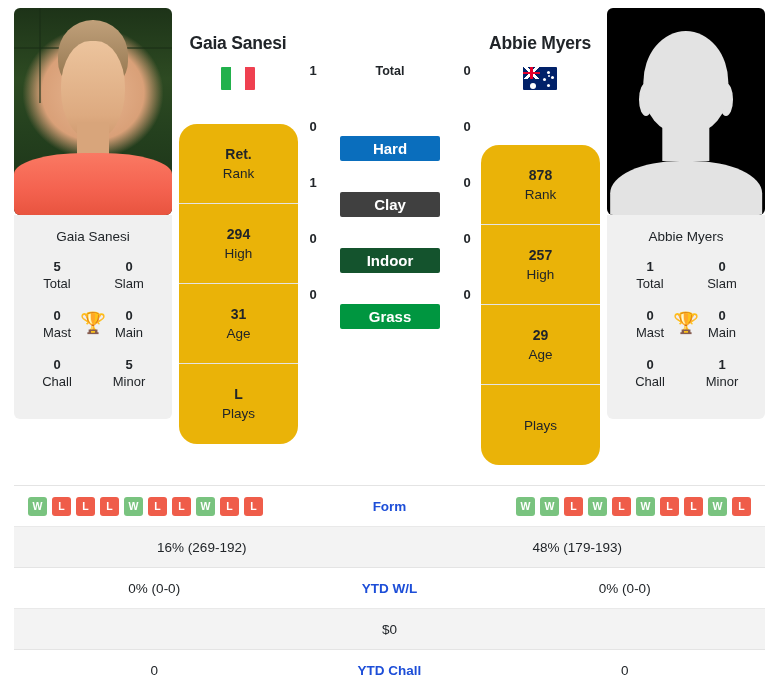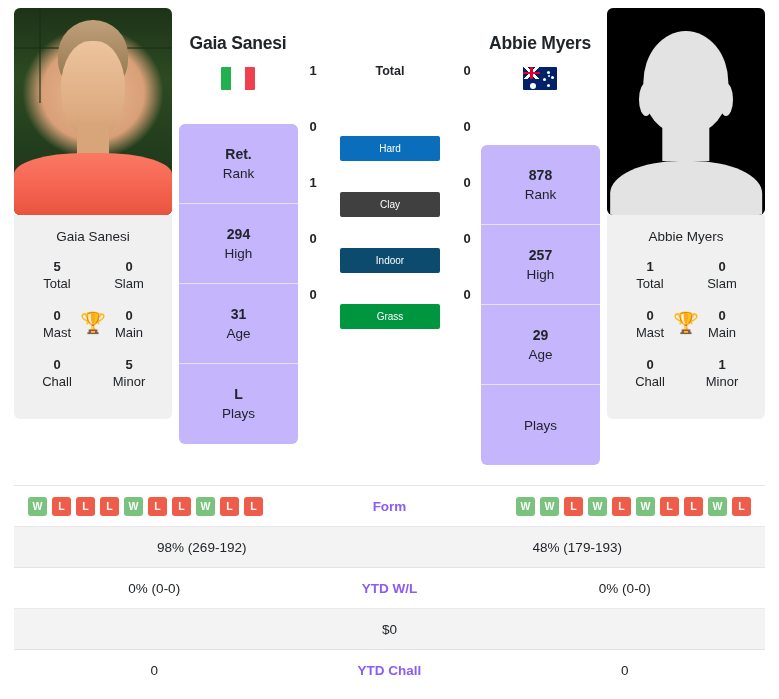--- a/index.html
+++ b/index.html
@@ -107,21 +107,21 @@
   .tg-lab { font-size: 13px; color: #212529; line-height: 18px; }
   .trophy {
     position: absolute; left: 50%; top: 54px;
     transform: translateX(-50%);
     font-size: 21px; line-height: 21px; color: #3b6fb5;
   }
 
   
   .rank-panel {
     position: absolute; width: 119px;
-    background: #c4b5fd; border-radius: 6px; overflow: hidden;
+    background: #eab308; border-radius: 18px; overflow: hidden;
   }
   .rank-panel.left  { left: 179px; top: 124px; }
   .rank-panel.right { left: 481px; top: 145px; }
   .rp-cell {
     height: 80px;
     display: flex; flex-direction: column;
     align-items: center; justify-content: center;
     border-bottom: 1px solid #e4e4e4;
   }
   .rank-panel .rp-cell:last-child { border-bottom: none; }
@@ -136,21 +136,21 @@
   }
   .h2h-row:last-child { margin-bottom: 0; }
   .h2h-num {
     width: 26px; text-align: center;
     font-size: 13px; font-weight: bold; color: #212529;
   }
   .h2h-mid { width: 100px; text-align: center; }
   .h2h-plain { font-size: 12.5px; font-weight: bold; color: #212529; }
   .h2h-badge {
     display: block; width: 100px; height: 25px; line-height: 25px;
-    color: #ffffff; font-size: 10px; font-weight: normal;
+    color: #ffffff; font-size: 15px; font-weight: bold;
     text-align: center; border-radius: 2px; margin-top: 44px;
   }
 
   
   .player-head { position: absolute; text-align: center; width: 160px; }
   .player-head.left  { left: 158px; top: 33px; }
   .player-head.right { left: 460px; top: 33px; }
   .ph-name { font-size: 17.5px; font-weight: bold; color: #212529; letter-spacing: -0.2px; }
   .flag { margin: 13px auto 0; width: 34px; height: 23px; border-radius: 1px; position: relative; overflow: hidden; display: block; }
   .flag-it {
@@ -197,21 +197,21 @@
   }
   .st-row.alt { background: #f3f3f3; border-top-color: #e9e9e9; }
   .st-side {
     flex: 1; text-align: center;
     font-size: 13.5px; color: #212529;
   }
   .st-side.form { display: flex; align-items: center; gap: 5px; padding-left: 14px; }
   .st-side.form.rightform { justify-content: flex-end; padding-right: 14px; padding-left: 0; }
   .st-mid {
     width: 190px; text-align: center;
-    font-size: 13.5px; font-weight: bold; color: #8b5cf6;
+    font-size: 13.5px; font-weight: bold; color: #1d4ed8;
   }
   .fb {
     width: 19px; height: 19px; border-radius: 3px;
     color: #ffffff; font-size: 10.5px; font-weight: bold;
     display: inline-flex; align-items: center; justify-content: center;
   }
   .fb.w { background: #79c37f; }
   .fb.l { background: #ef5d4a; }
 </style>
 </head>
@@ -385,21 +385,21 @@
         <div class="h2h-row">
           <div class="h2h-num">1</div>
           <div class="h2h-mid">
             <span class="h2h-badge" style="background: #404040;">Clay</span>
           </div>
           <div class="h2h-num">0</div>
         </div>
         <div class="h2h-row">
           <div class="h2h-num">0</div>
           <div class="h2h-mid">
-            <span class="h2h-badge" style="background: #0c4a6e;">Indoor</span>
+            <span class="h2h-badge" style="background: #14532d;">Indoor</span>
           </div>
           <div class="h2h-num">0</div>
         </div>
         <div class="h2h-row">
           <div class="h2h-num">0</div>
           <div class="h2h-mid">
             <span class="h2h-badge" style="background: rgb(0, 150, 64);">Grass</span>
           </div>
           <div class="h2h-num">0</div>
         </div>
@@ -428,21 +428,21 @@
           <span class="fb w">W</span>
           <span class="fb l">L</span>
           <span class="fb w">W</span>
           <span class="fb l">L</span>
           <span class="fb l">L</span>
           <span class="fb w">W</span>
           <span class="fb l">L</span>
         </div>
       </div>
       <div class="st-row alt">
-        <div class="st-side">98% (269-192)</div>
+        <div class="st-side">16% (269-192)</div>
         <div class="st-side">48% (179-193)</div>
       </div>
       <div class="st-row">
         <div class="st-side">0% (0-0)</div>
         <div class="st-mid">YTD W/L</div>
         <div class="st-side">0% (0-0)</div>
       </div>
       <div class="st-row alt">
         <div class="st-side">$0</div>
       </div>

